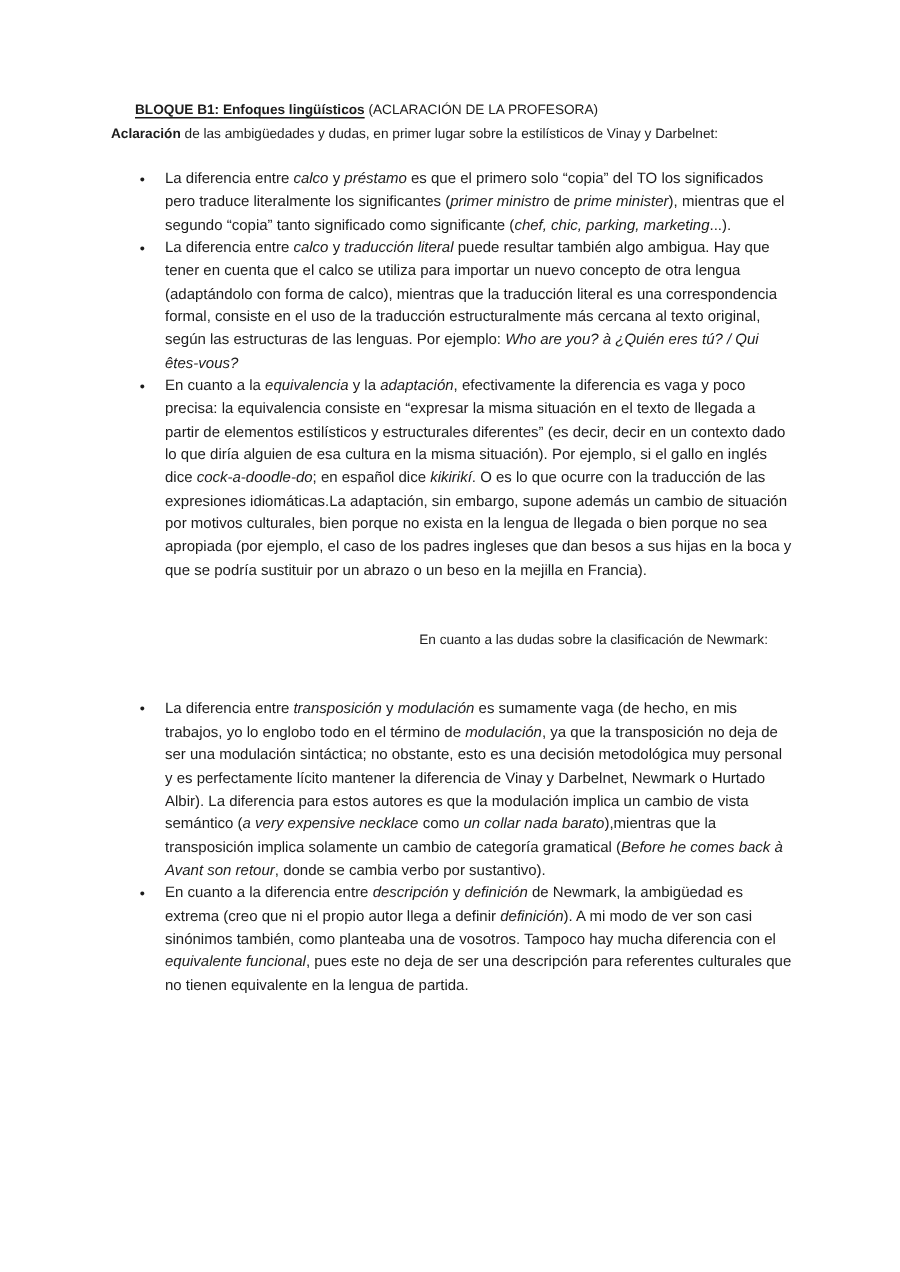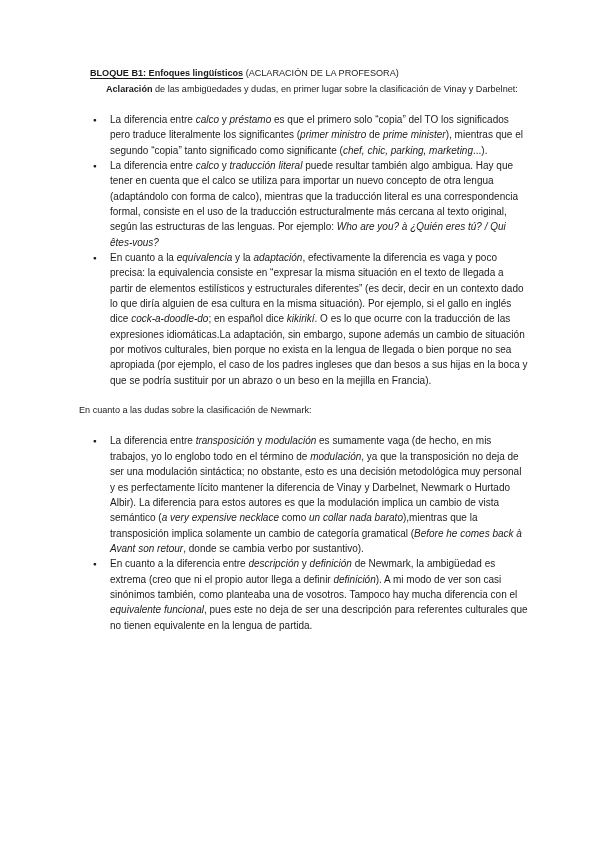--- a/index.html
+++ b/index.html
@@ -42,21 +42,20 @@
   .heading-paren {
     font-weight: normal;
   }
   .intro-line {
     margin: 0;
     font-size: 9.1px;
     line-height: 15.35px;
   }
   .intro-lead {
     font-weight: bold;
-    margin-left: 32px;
   }
   ul.bullets {
     list-style: none;
     margin: 0;
     padding: 0;
   }
   ul.bullets > li {
     position: relative;
     padding-left: 36px;
     margin: 0;
@@ -68,36 +67,37 @@
     position: absolute;
     left: 19px;
     top: 0;
     font-size: 6.2px;
     line-height: 15.35px;
     color: #1b1b1b;
   }
   .spacer-sm { height: 15px; }
   .spacer-md { height: 15px; }
   .mid-para {
-    margin: 0;
+    margin: 16px;
     padding-left: 5px;
     font-size: 9.1px;
     line-height: 15.35px;
+    text-align: right;
   }
   i { font-style: italic; }
 </style>
 </head>
 <body>
 
 <div class="page">
   <div class="doc-body">
 
     <p class="heading-line"><span class="heading-main">BLOQUE B1:  Enfoques lingüísticos</span><span class="heading-paren"> </span><span class="heading-paren">(ACLARACIÓN DE LA PROFESORA)</span></p>
 
-    <p class="intro-line"><span class="intro-lead">Aclaración</span><span> de  las ambigüedades y dudas, en primer lugar sobre la clasificación de Vinay y Darbelnet:</span></p>
+    <p class="intro-line"><span class="intro-lead">Aclaración</span><span> de  las ambigüedades y dudas, en primer lugar sobre la estilísticos de Vinay y Darbelnet:</span></p>
 
     <div class="spacer-sm"></div>
 
     <ul class="bullets" id="list-one">
         <li><span>La diferencia entre </span><i>calco</i><span> y </span><i>préstamo</i><span> es que el primero solo “copia” del TO los significados pero traduce literalmente los significantes (</span><i>primer ministro</i><span> de </span><i>prime minister</i><span>), mientras que el segundo “copia” tanto significado como significante (</span><i>chef, chic, parking, marketing</i><span>...).</span></li>
         <li><span>La diferencia entre </span><i>calco</i><span> y </span><i>traducción literal</i><span> puede resultar también algo ambigua. Hay que tener en cuenta que el calco se utiliza para importar un nuevo concepto de otra lengua (adaptándolo con forma de calco), mientras que la traducción literal es una correspondencia formal, consiste en el uso de la traducción estructuralmente más cercana al texto original, según las estructuras de las lenguas. Por ejemplo: </span><i>Who are you? à ¿Quién eres tú? / Qui êtes-vous?</i></li>
         <li><span>En cuanto a la </span><i>equivalencia</i><span> y la </span><i>adaptación</i><span>, efectivamente la diferencia es vaga y poco precisa: la equivalencia consiste en “expresar la misma situación en el texto de llegada a partir de elementos estilísticos y estructurales diferentes” (es decir, decir en un contexto dado lo que diría alguien de esa cultura en la misma situación). Por ejemplo, si el gallo en inglés dice </span><i>cock-a-doodle-do</i><span>; en español dice </span><i>kikirikí</i><span>. O es lo que ocurre con la traducción de las expresiones idiomáticas.La adaptación, sin embargo, supone además un cambio de situación por motivos culturales, bien porque no exista en la lengua de llegada o bien porque no sea apropiada (por ejemplo, el caso de los padres ingleses que dan besos a sus hijas en la boca y que se podría sustituir por un abrazo o un beso en la mejilla en Francia).</span></li>
       </ul>
 
     <div class="spacer-md"></div>

